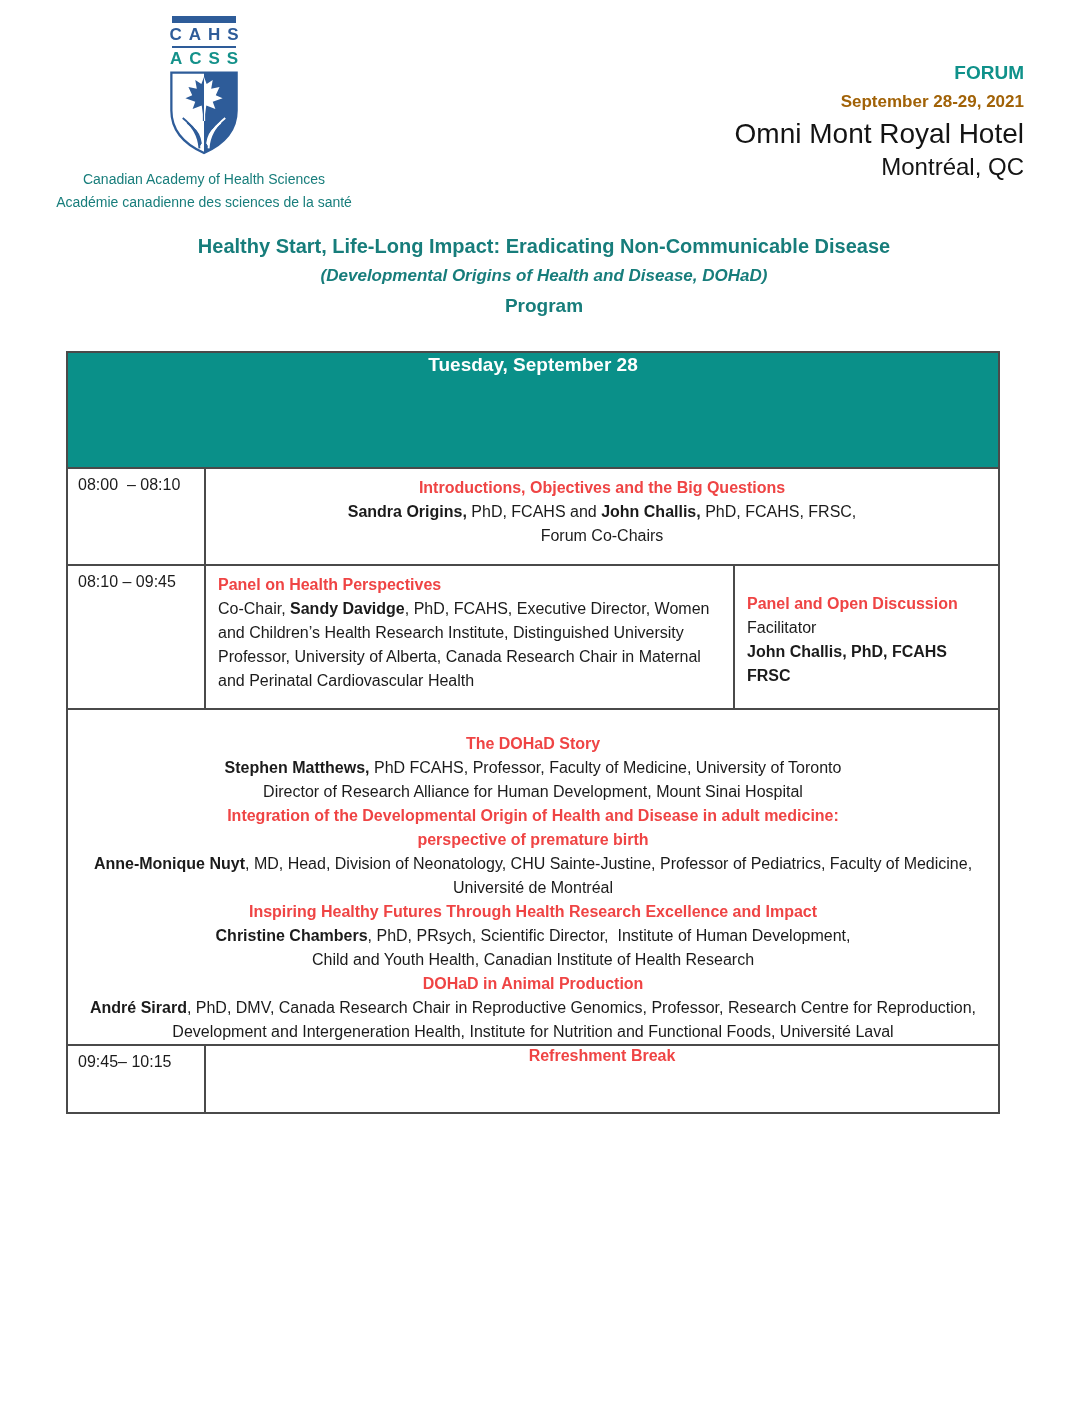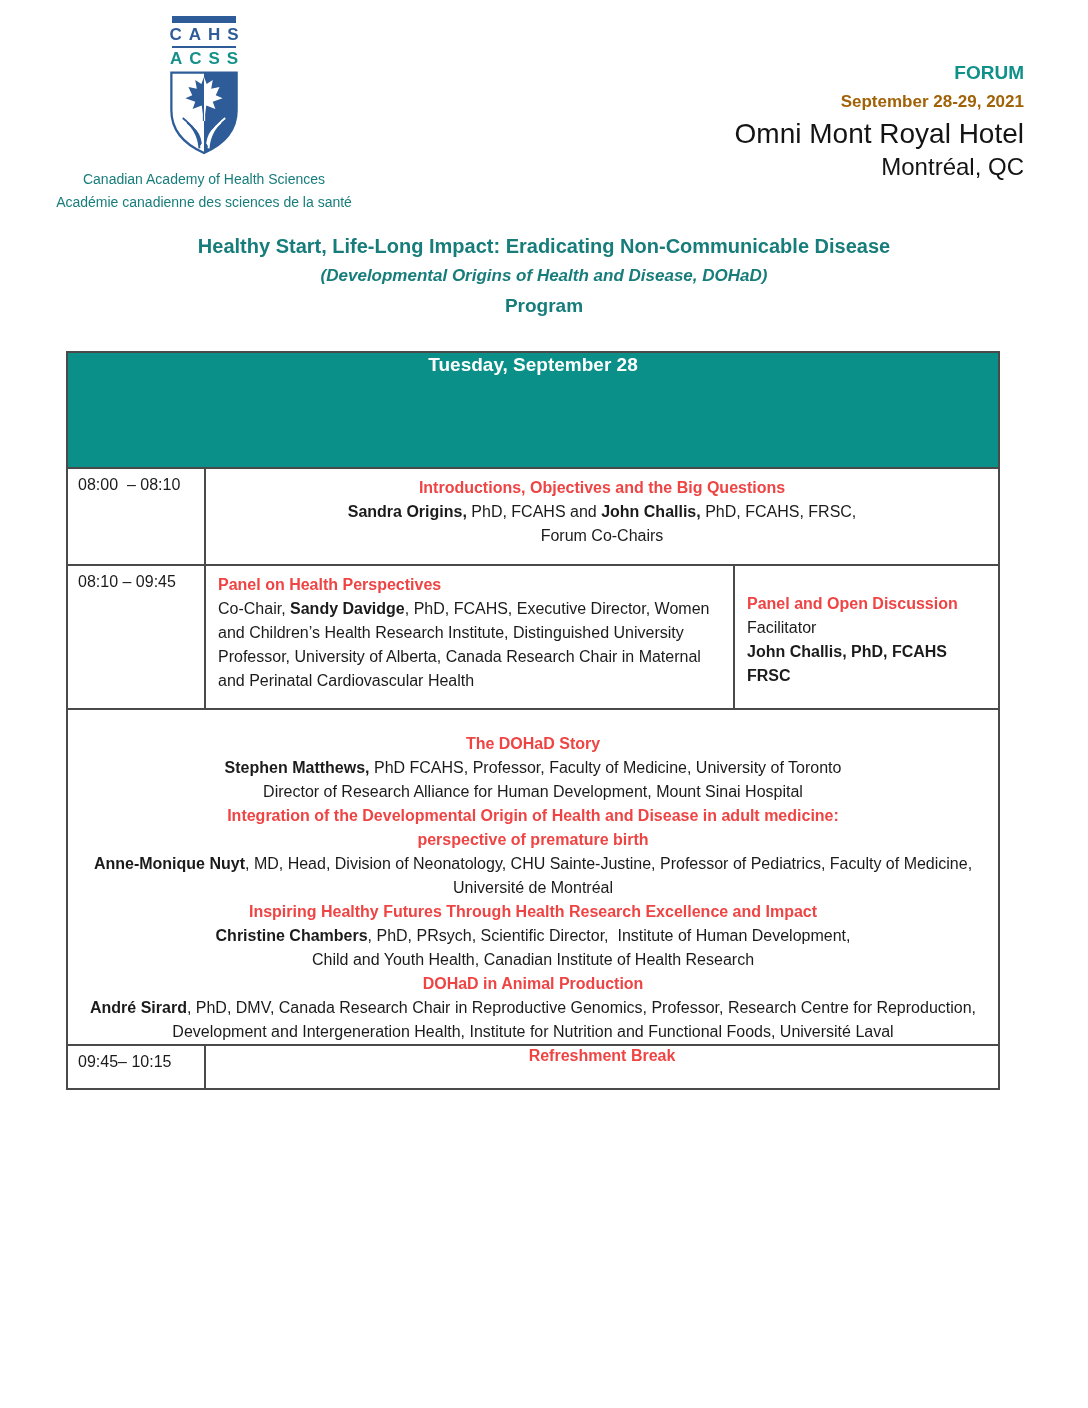--- a/index.html
+++ b/index.html
@@ -150,21 +150,21 @@
         <div class="teal">perspective of premature birth</div>
         <div><b>Anne-Monique Nuyt</b><span>, MD, Head, Division of Neonatology, CHU Sainte-Justine, Professor of Pediatrics, Faculty of Medicine, Université de Montréal</span></div>
         <div class="teal">Inspiring Healthy Futures Through Health Research Excellence and Impact</div>
         <div><b>Christine Chambers</b><span>, PhD, PRsych, Scientific Director,&nbsp; Institute of Human Development,</span></div>
         <div>Child and Youth Health, Canadian Institute of Health Research</div>
         <div class="teal">DOHaD in Animal Production</div>
         <div><b>André Sirard</b><span>, PhD, DMV, Canada Research Chair in Reproductive Genomics, Professor, Research Centre for Reproduction, Development and Intergeneration Health, Institute for Nutrition and Functional Foods, Université Laval</span></div>
       </td>
     </tr>
 
-    <tr style="height:44px">
+    <tr style="height:68px">
       <td class="time-cell black-bottom">09:45– 10:15</td>
       <td class="break-cell" colspan="2">
         <span class="teal">Refreshment Break</span>
       </td>
     </tr>
   </tbody>
     </table>
 
 </div>
 

